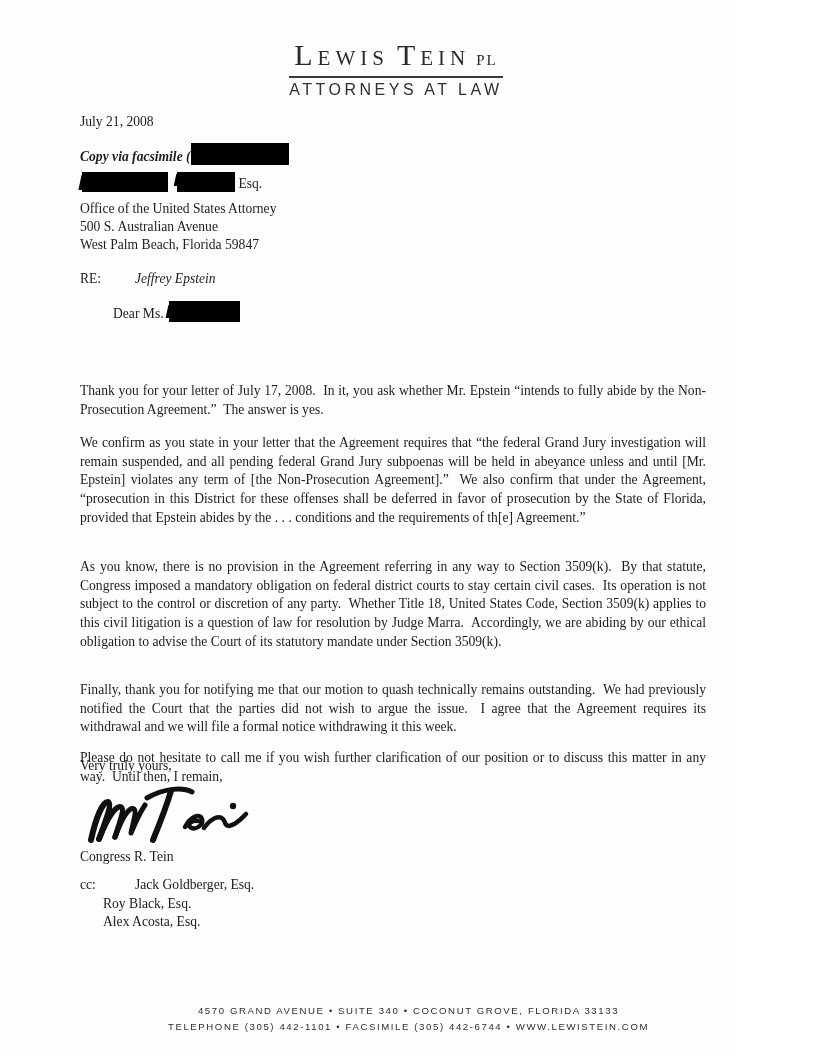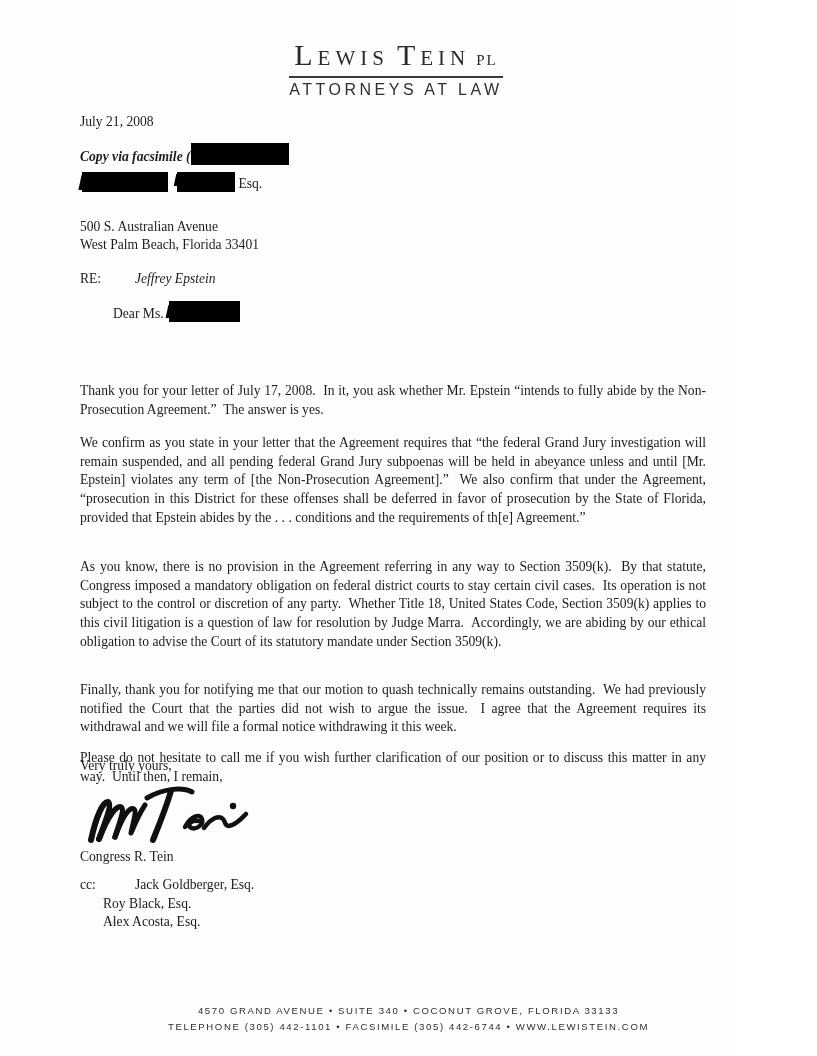--- a/index.html
+++ b/index.html
@@ -98,22 +98,23 @@
 
   <div class="line" style="top:143px;">
     <span class="bold-ital">Copy via facsimile (</span><span class="redaction" style="width:98px;height:22px;"></span>
   </div>
 
   <div class="line" style="top:172px;">
     <span class="sliver" style="margin-right:-2px;"></span><span class="redaction" style="width:86px;height:20px;"></span><span class="sliver" style="margin-left:7px;margin-right:-2px;height:12px;vertical-align:2px;"></span><span class="redaction" style="width:58px;height:20px;"></span>
     <span>Esq.</span>
   </div>
 
+  <div class="line" style="top:200px;">Office of the United States Attorney</div>
   <div class="line" style="top:218px;">500 S. Australian Avenue</div>
-  <div class="line" style="top:236px;">West Palm Beach, Florida 33401</div>
+  <div class="line" style="top:236px;">West Palm Beach, Florida 59847</div>
 
   <div class="line" style="top:270px;">
     <span class="label-col">RE:</span><span class="ital">Jeffrey Epstein</span>
   </div>
 
   <div class="line" style="top:301px;margin-left:33px;">
     <span>Dear Ms. </span><span class="sliver" style="height:13px;vertical-align:0;margin-right:-2px;"></span><span class="redaction" style="width:71px;height:21px;"></span>
   </div>
 
   <div class="para" style="top:334px;">Thank you for your letter of July 17, 2008.  In it, you ask whether Mr. Epstein “intends to fully abide by the Non-Prosecution Agreement.”  The answer is yes.</div>

